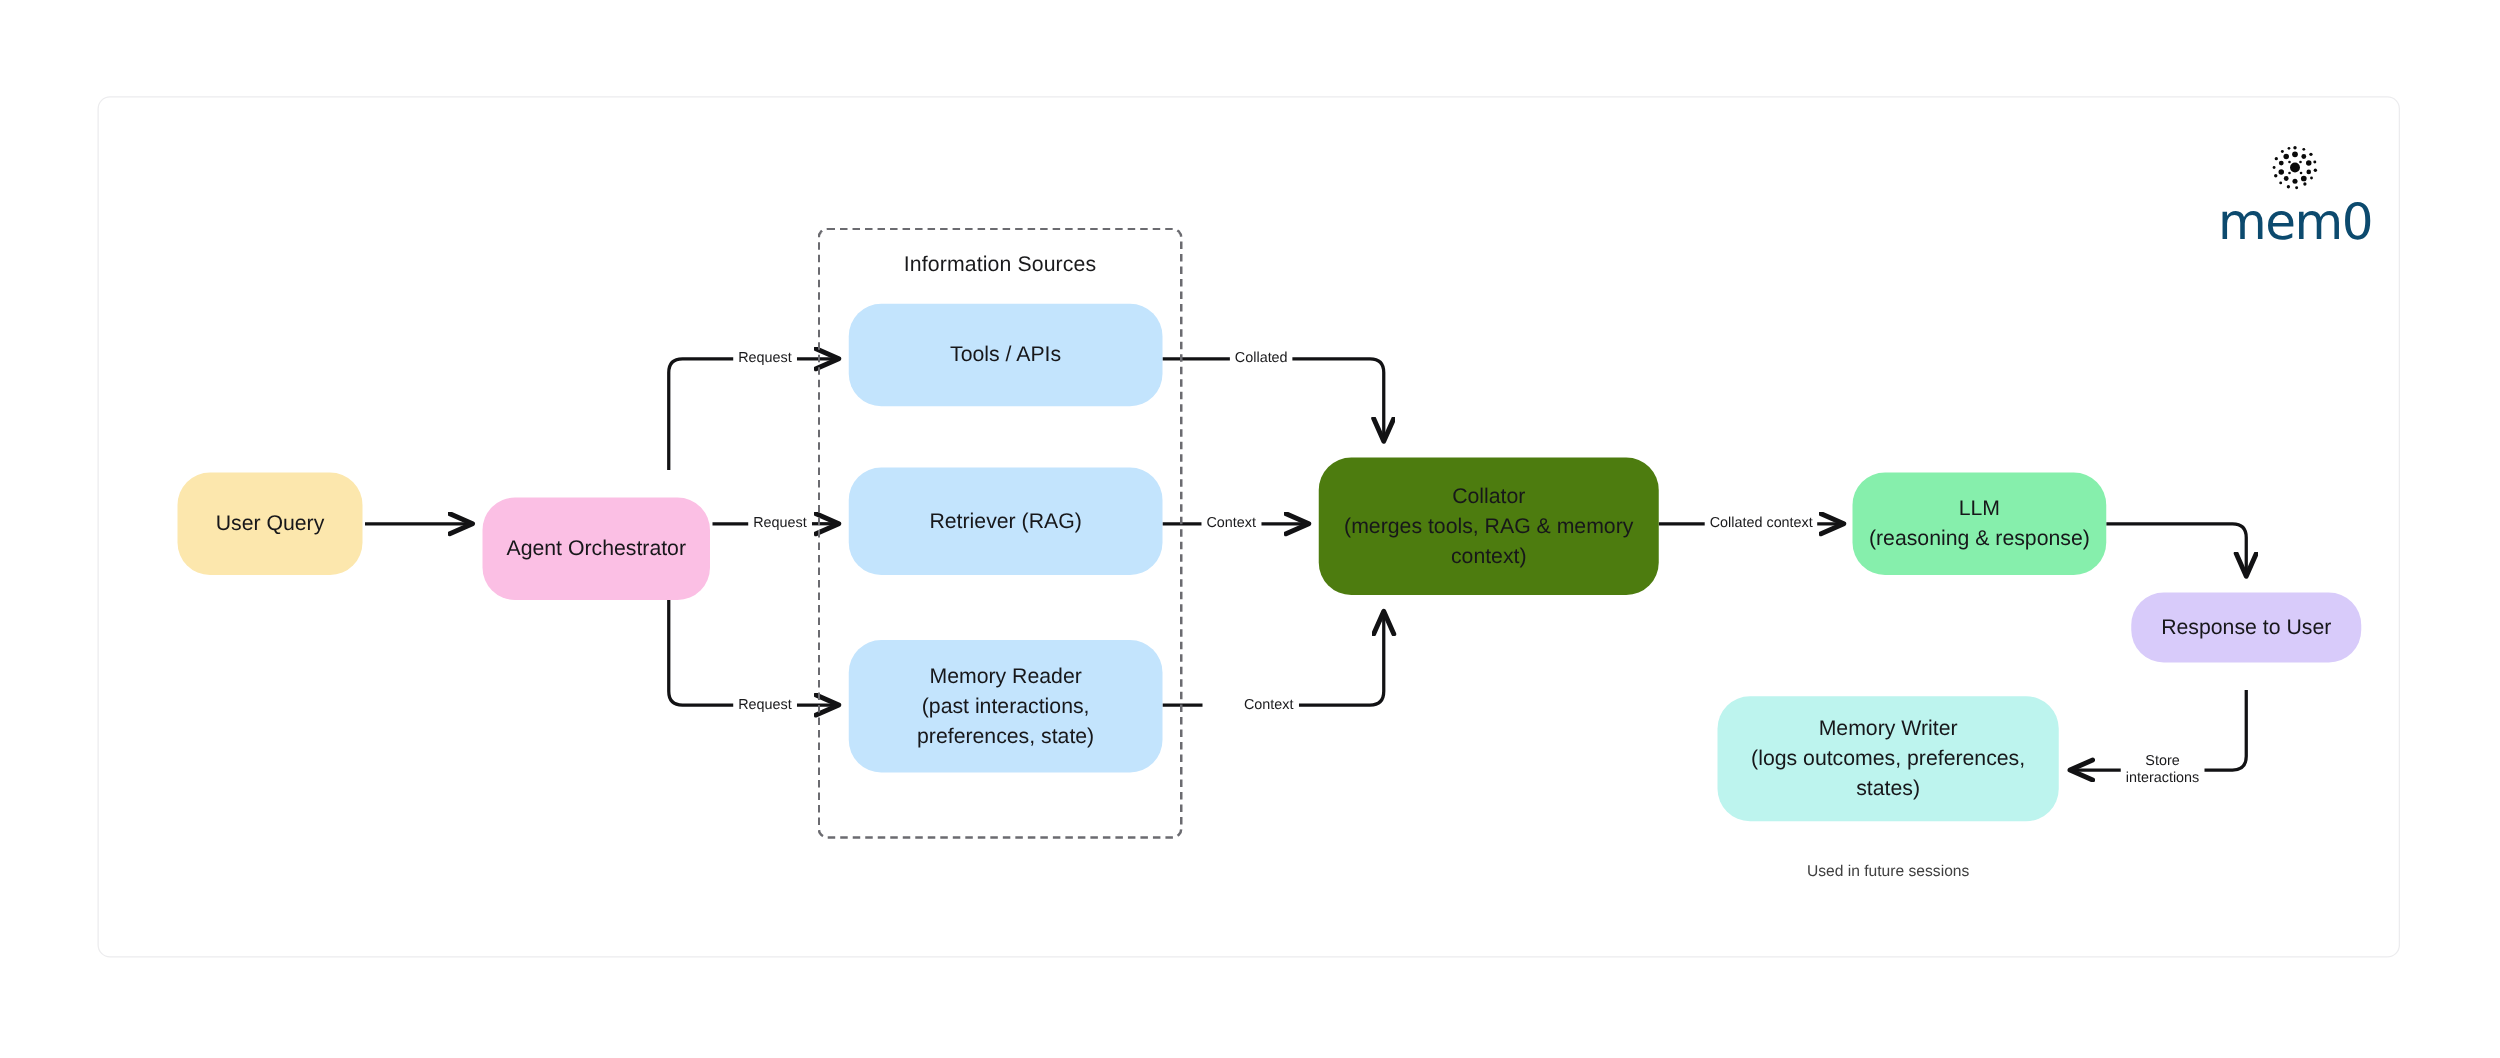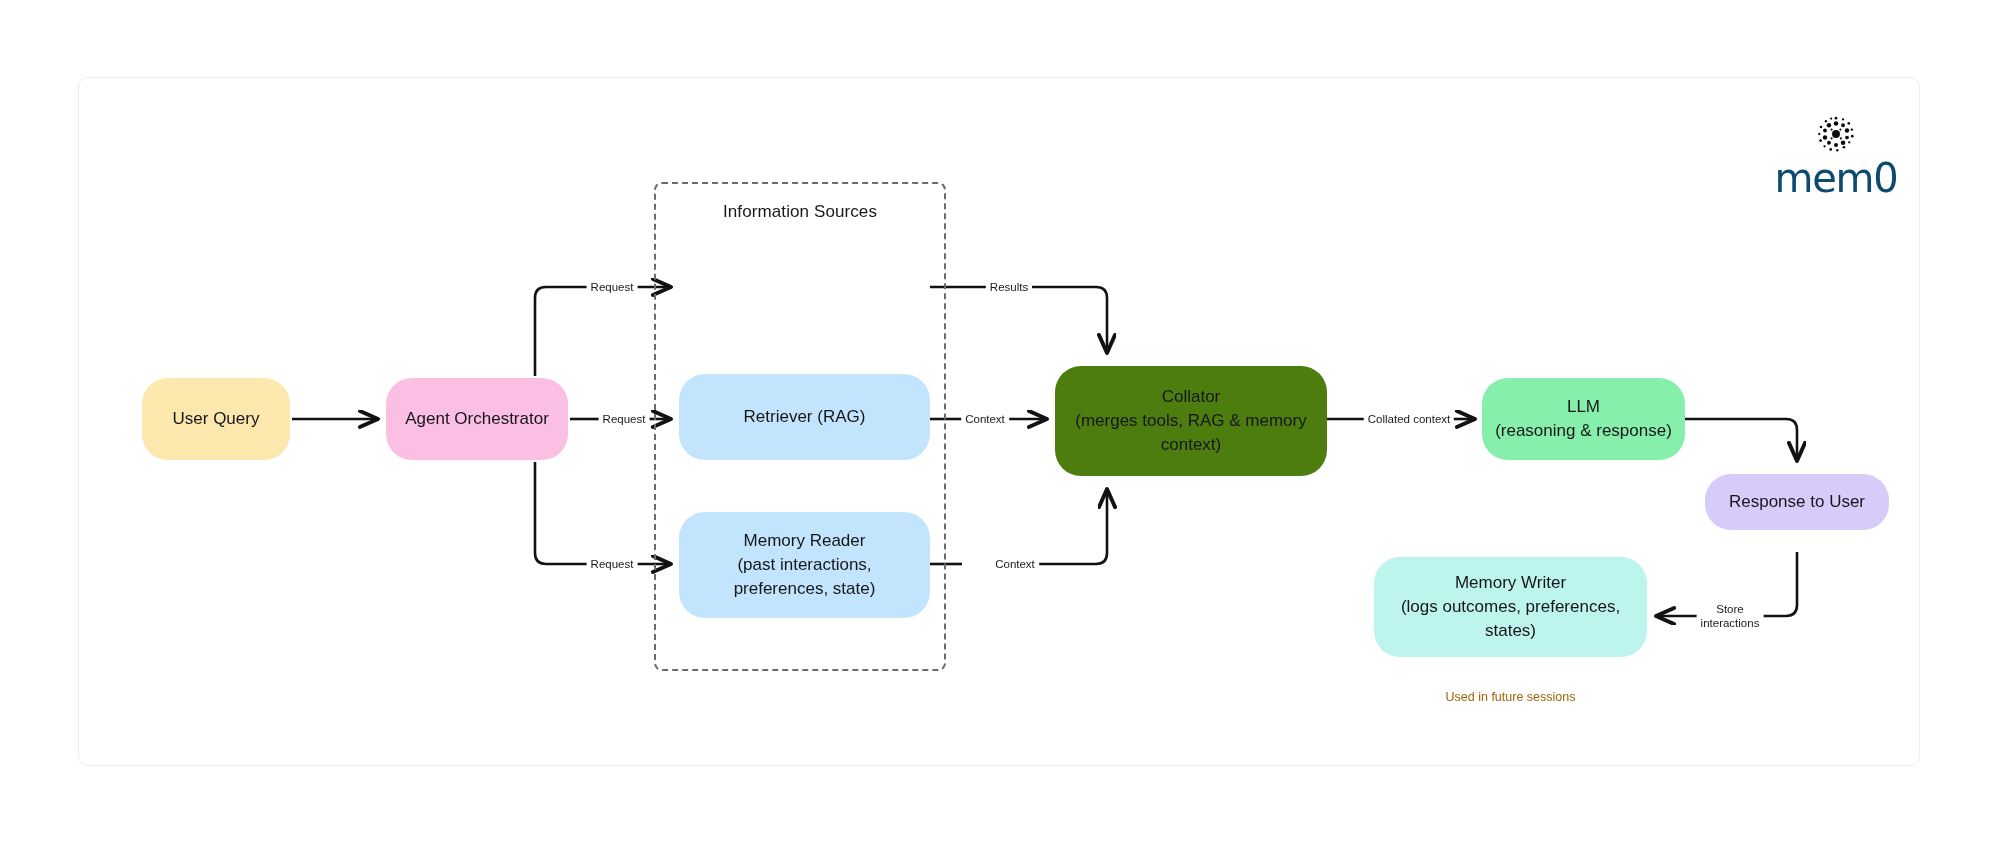--- a/index.html
+++ b/index.html
@@ -64,38 +64,38 @@
     text-align: center;
     color: #17171a;
     font-size: 17px;
     line-height: 1.42;
     padding: 6px 12px;
   }
   .node .node-label { white-space: pre-line; }
 
   
   #node-user-query      { left: 142px;  top: 378px; width: 148px; height: 82px;  background: #fce7ad; }
-  #node-agent-orchestrator { left: 386px; top: 378px; width: 182px; height: 82px; background: #fbbfe4; justify-content: center; }
+  #node-agent-orchestrator { left: 386px; top: 398px; width: 182px; height: 82px; background: #fbbfe4; justify-content: center; }
   #node-tools-apis      { left: 679px;  top: 243px; width: 251px; height: 82px;  background: #c3e4fd; }
   #node-retriever-rag   { left: 679px;  top: 374px; width: 251px; height: 86px;  background: #c3e4fd; }
   #node-memory-reader   { left: 679px;  top: 512px; width: 251px; height: 106px; background: #c3e4fd; }
   #node-collator        { left: 1055px; top: 366px; width: 272px; height: 110px; background: #fbdcba; }
   #node-llm             { left: 1482px; top: 378px; width: 203px; height: 82px;  background: #c8f2ce; }
   #node-response-to-user{ left: 1705px; top: 474px; width: 184px; height: 56px;  background: #d8cbfa; }
   #node-memory-writer   { left: 1374px; top: 557px; width: 273px; height: 100px; background: #bdf4ee; }
 
   
   #footnote-future-sessions {
     position: absolute;
     left: 1374px;
     top: 690px;
     width: 273px;
     text-align: center;
     font-size: 12.5px;
-    color: #a16207;
+    color: #404040;
   }
 
   
   #mem0-logo {
     position: absolute;
     left: 1780px;
     top: 112px;
     width: 112px;
     height: 90px;
     display: flex;
@@ -178,21 +178,21 @@
     <path class="edge-path" d="M1797,552 L1797,605 Q1797,616 1786,616 L1752,616"></path>
     <path class="edge-path" d="M1712,616 L1657,616" marker-end="url(#arrowhead)"></path>
   </svg>
 
   <div class="edge-label" style="left:612px; top:287px;">Request</div>
 
   <div class="edge-label" style="left:624px; top:419px;">Request</div>
 
   <div class="edge-label" style="left:612px; top:564px;">Request</div>
 
-  <div class="edge-label" style="left:1009px; top:287px;">Results</div>
+  <div class="edge-label" style="left:1009px; top:287px;">Collated</div>
 
   <div class="edge-label" style="left:985px; top:419px;">Context</div>
 
   <div class="edge-label" style="left:1015px; top:564px;">Context</div>
 
   <div class="edge-label" style="left:1409px; top:419px;">Collated context</div>
 
   <div class="edge-label" style="left:1730px; top:616px;">Store
 interactions</div>
 
@@ -201,20 +201,23 @@
   </div>
 
   <div class="node" id="node-user-query" style="background: rgb(252, 231, 173);">
     <span class="node-label">User Query</span>
   </div>
 
   <div class="node" id="node-agent-orchestrator" style="background: rgb(251, 191, 228);">
     <span class="node-label">Agent Orchestrator</span>
   </div>
 
+  <div class="node" id="node-tools-apis" style="background: rgb(195, 228, 253);">
+    <span class="node-label">Tools / APIs</span>
+  </div>
 
   <div class="node" id="node-retriever-rag" style="background: rgb(195, 228, 253);">
     <span class="node-label">Retriever (RAG)</span>
   </div>
 
   <div class="node" id="node-memory-reader" style="background: rgb(195, 228, 253);">
     <span class="node-label">Memory Reader
 (past interactions, preferences, state)</span>
   </div>
 

